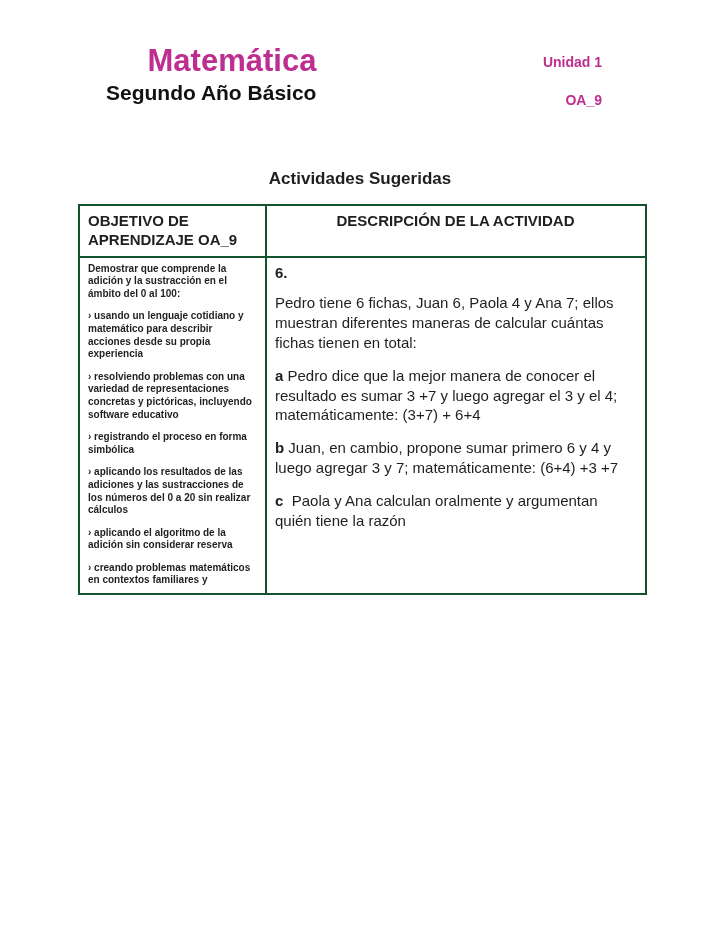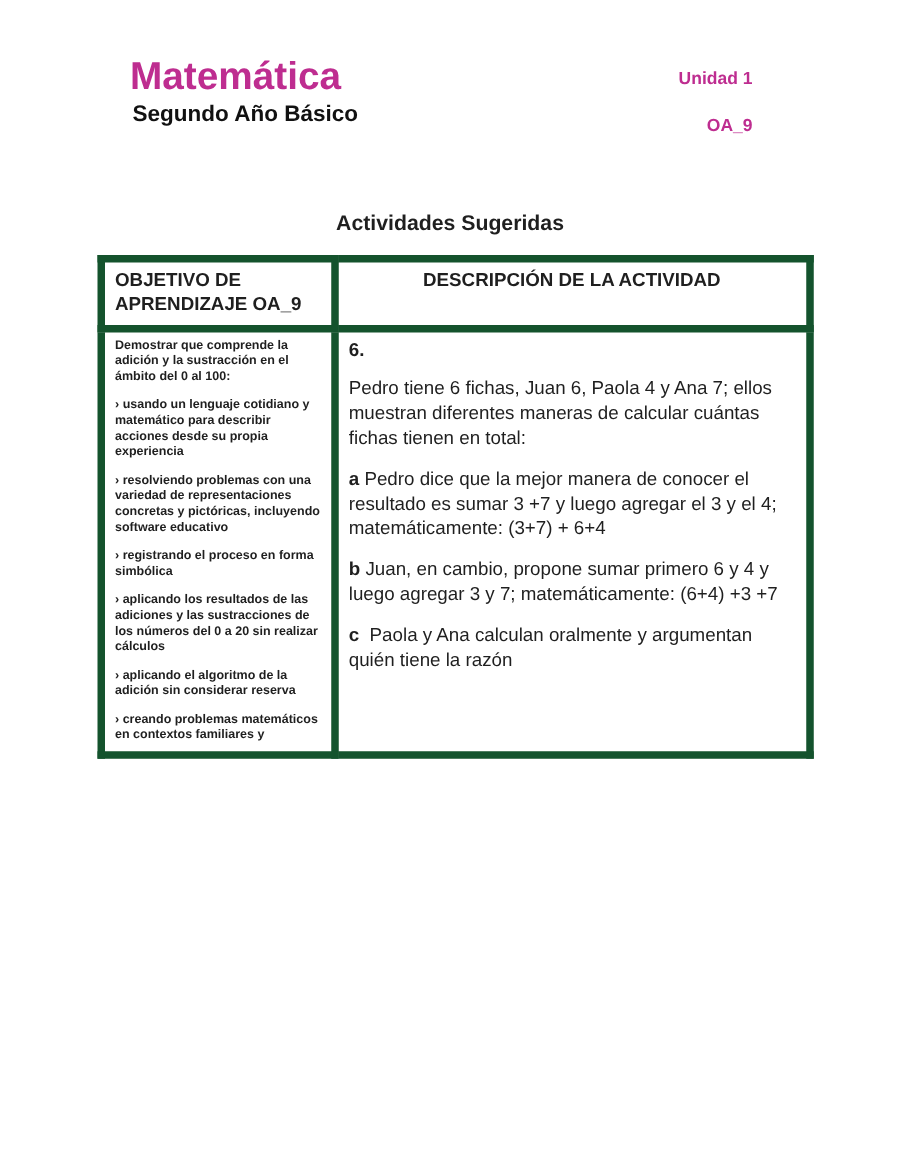--- a/index.html
+++ b/index.html
@@ -23,24 +23,25 @@
     justify-content: space-between;
     align-items: flex-start;
     padding: 44px 118px 0 104px;
   }
   .doc-title {
     color: #be2d90;
     font-size: 31px;
     font-weight: bold;
     line-height: 1.1;
     margin: 0;
+    text-align: right;
   }
   .doc-subtitle {
     color: #111111;
-    font-size: 18px;
+    font-size: 21px;
     font-weight: bold;
     margin: 3px 0 0 2px;
   }
   .unit-block {
     text-align: right;
     padding-top: 10px;
   }
   .unit-label, .oa-label {
     color: #be2d90;
     font-size: 14px;
@@ -56,21 +57,21 @@
     color: #1f1f1f;
   }
   table.activities {
     border-collapse: collapse;
     margin: 15px 0 0 78px;
     width: 567px;
     table-layout: fixed;
   }
   table.activities th,
   table.activities td {
-    border: 6px solid #14532d;
+    border: 2px solid #14532d;
     vertical-align: top;
     padding: 5px 9px 6px 8px;
   }
   col.c1 { width: 187px; }
   col.c2 { width: 380px; }
   th.obj-head {
     text-align: left;
     font-size: 15px;
     line-height: 1.3;
     font-weight: bold;

